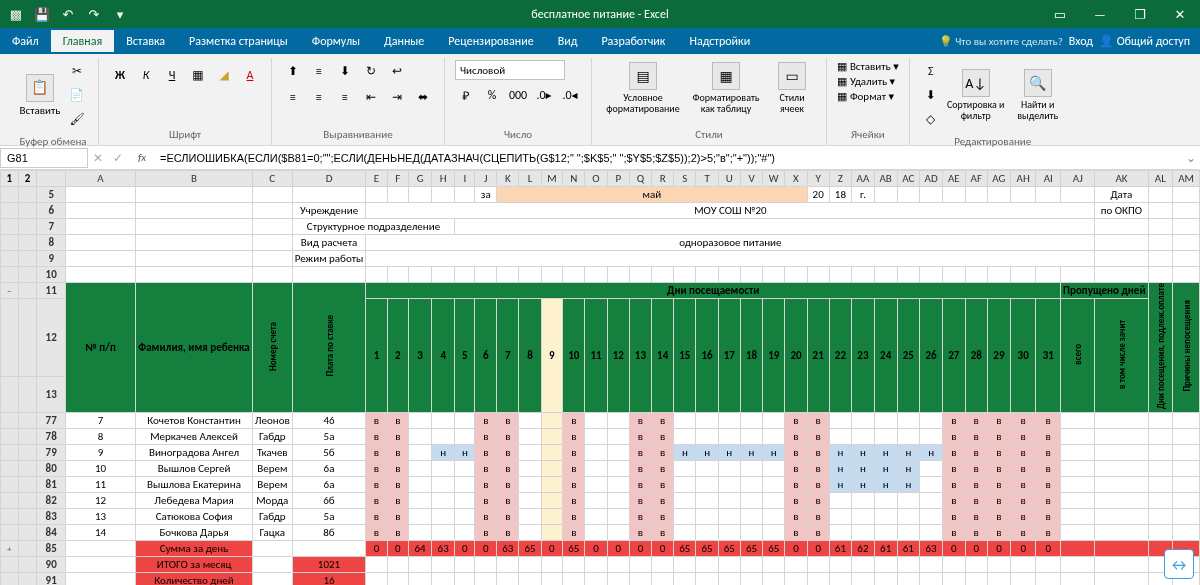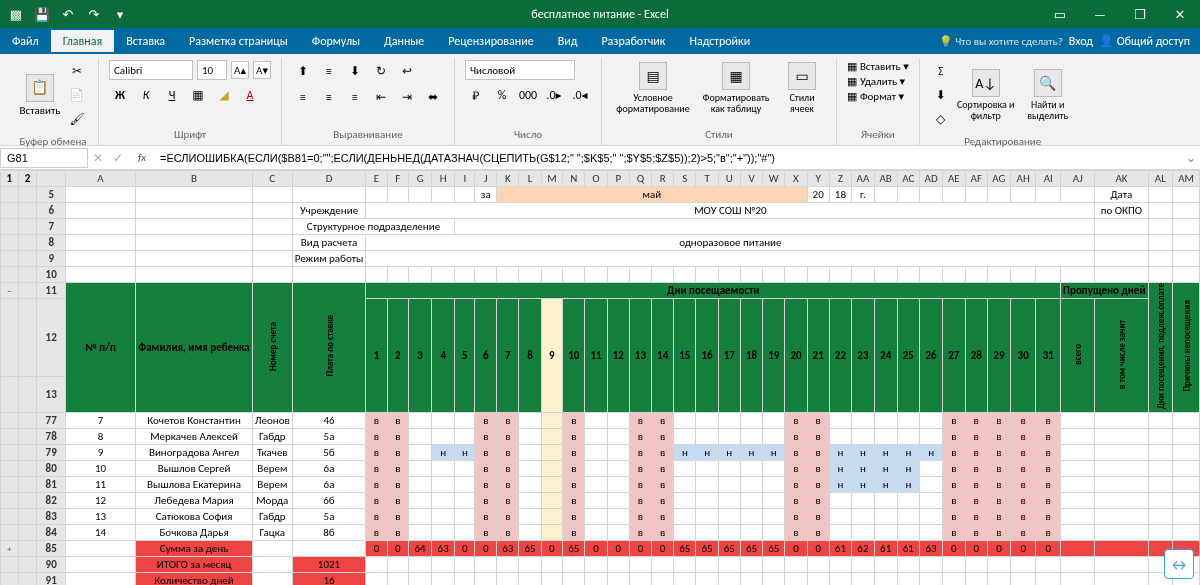--- a/index.html
+++ b/index.html
@@ -100,26 +100,20 @@
         <span class="fmt-btn">✂</span>
         <span class="fmt-btn">📄</span>
         <span class="fmt-btn">🖌</span>
       </div>
     </div>
     <div class="label">Буфер обмена</div>
   </div>
 
   <div class="group">
     <div>
-      <div class="ctrl-row">
-        <span class="sel" style="width:84px">Calibri</span>
-        <span class="sel" style="width:30px">10</span>
-        <span class="small-btn">A▴</span>
-        <span class="small-btn">A▾</span>
-      </div>
       <div class="ctrl-row" style="margin-top:4px">
         <span class="fmt-btn">
             <b>Ж</b>
           </span>
         <span class="fmt-btn">
             <i>К</i>
           </span>
         <span class="fmt-btn">
             <u>Ч</u>
           </span>

